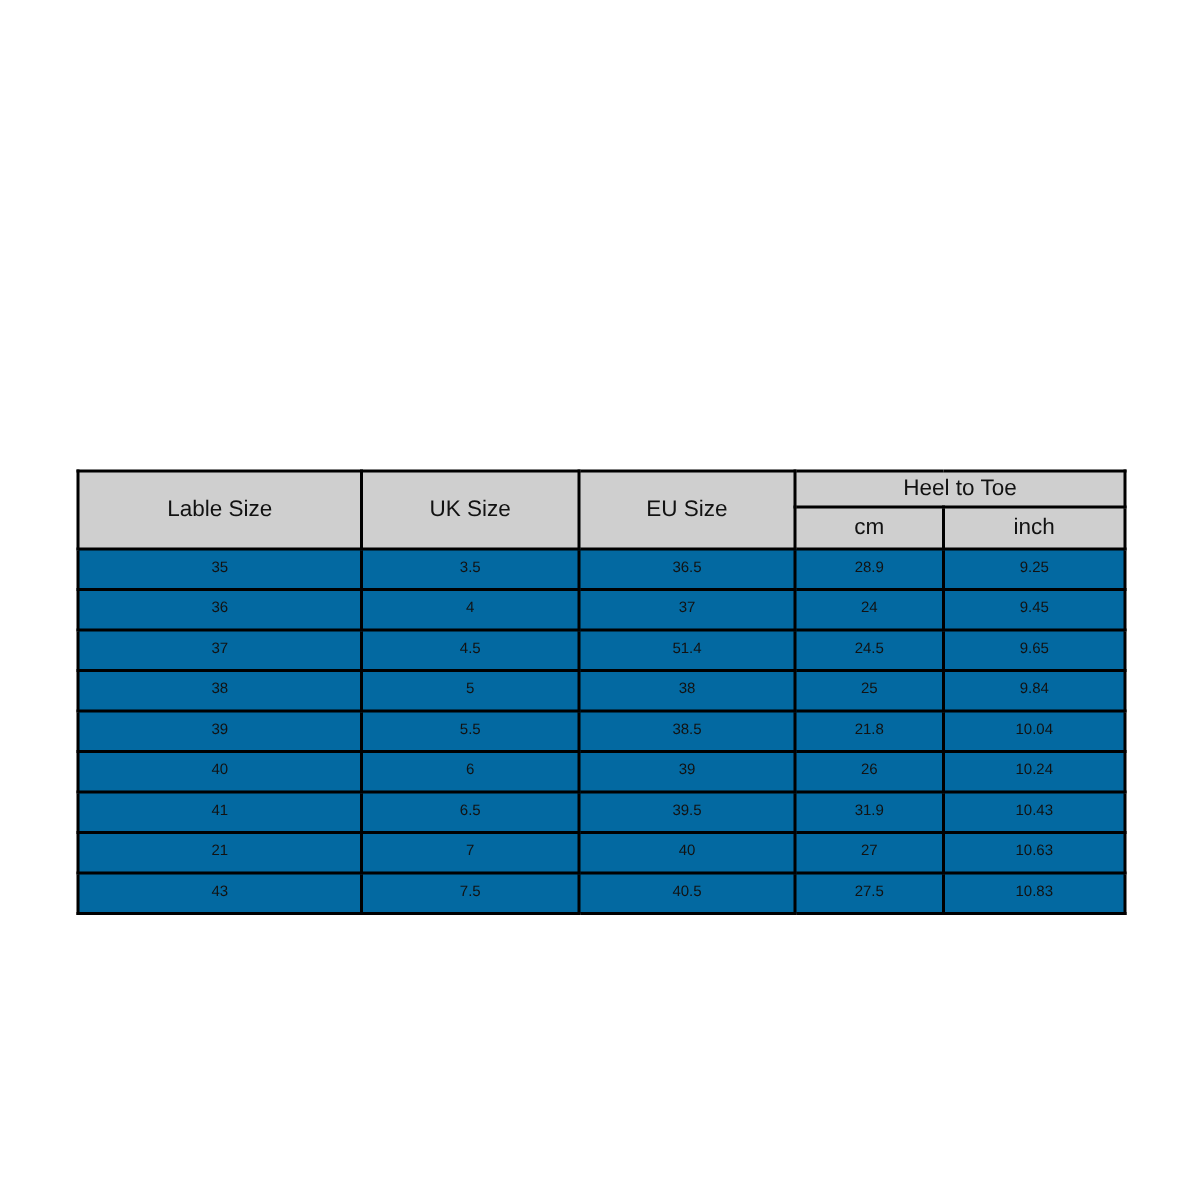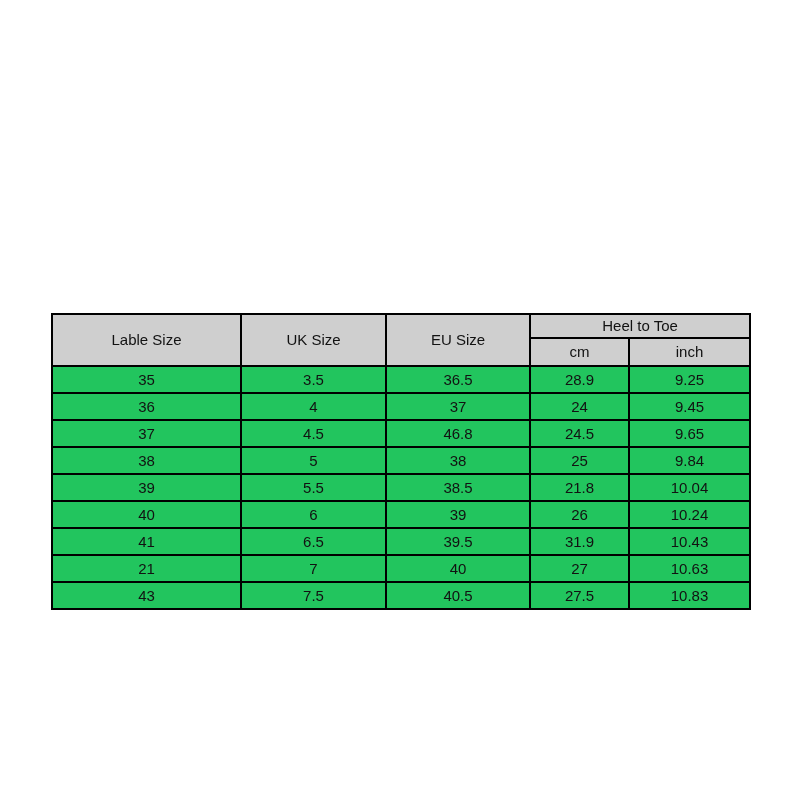--- a/index.html
+++ b/index.html
@@ -41,22 +41,22 @@
     padding: 0;
     line-height: 1.05;
   }
 
   table.size-chart thead th {
     background: #cfcfcf;
     font-size: 15px;
   }
 
   table.size-chart tbody td {
-    background: #22c55e;
-    font-size: 15px;
+    background: #0369a1;
+    font-size: 10px;
     height: 25px;
   }
 
   th.head-main {
     height: 48px;
   }
   th.head-group {
     height: 22px;
   }
   th.head-sub {
@@ -105,21 +105,21 @@
       <tr>
         <td>36</td>
         <td>4</td>
         <td>37</td>
         <td>24</td>
         <td>9.45</td>
       </tr>
       <tr>
         <td>37</td>
         <td>4.5</td>
-        <td>46.8</td>
+        <td>51.4</td>
         <td>24.5</td>
         <td>9.65</td>
       </tr>
       <tr>
         <td>38</td>
         <td>5</td>
         <td>38</td>
         <td>25</td>
         <td>9.84</td>
       </tr>

